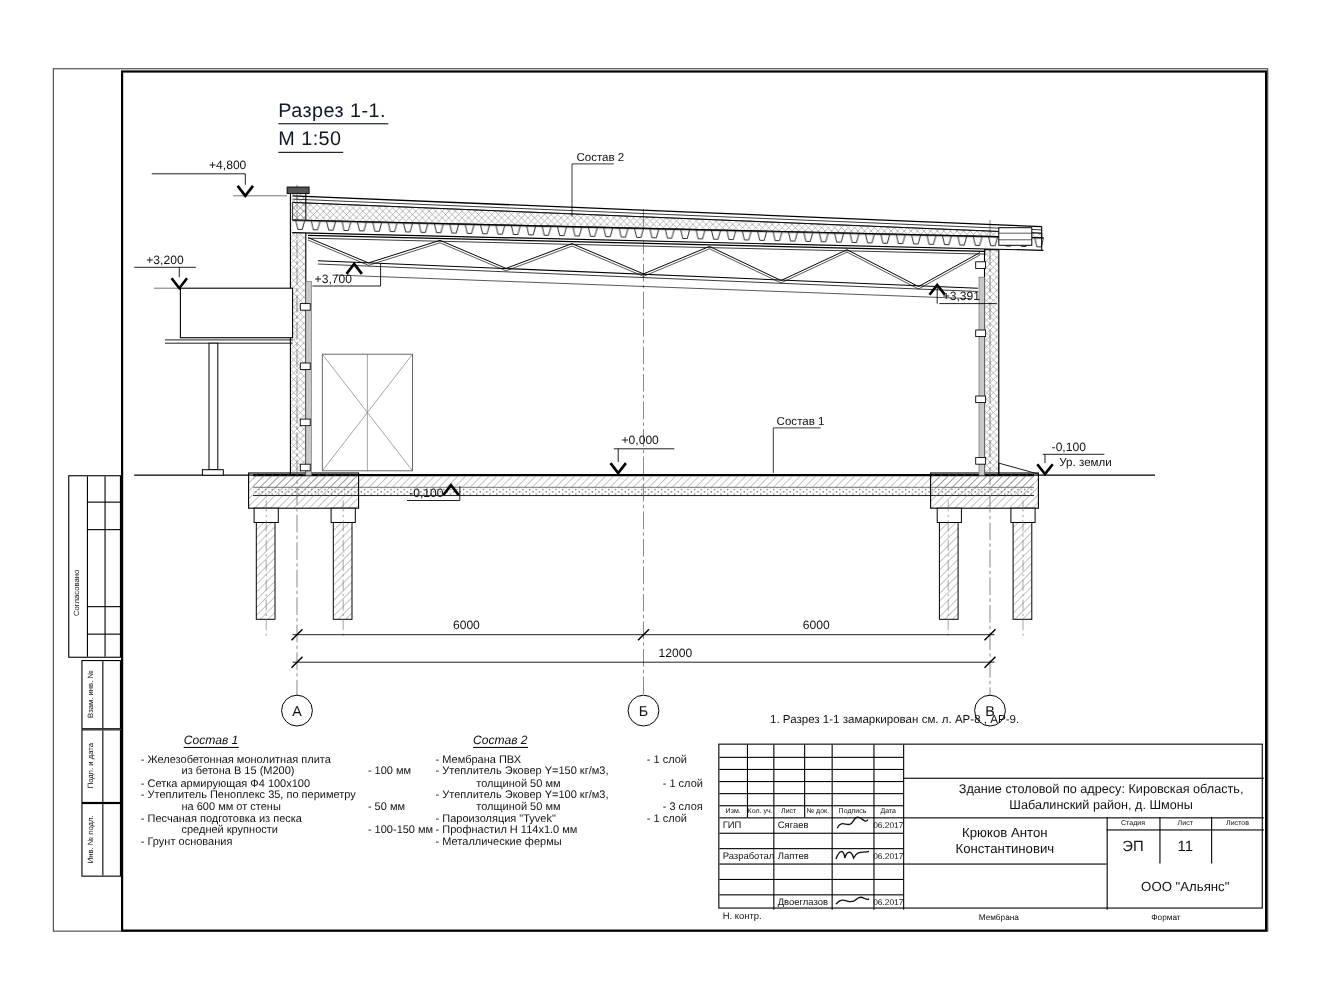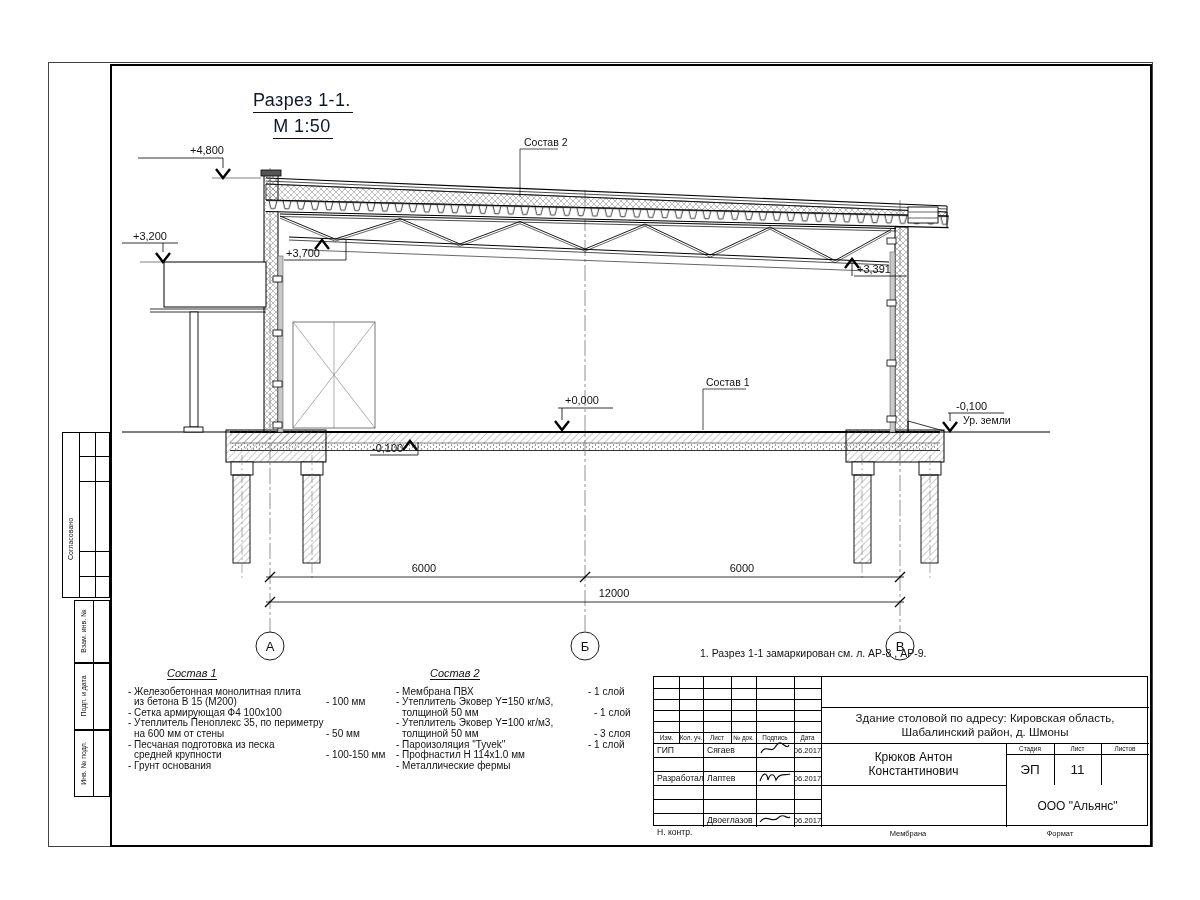--- a/index.html
+++ b/index.html
@@ -9,21 +9,21 @@
   #outer-border{left:48px;top:62px;width:1103px;height:783px;border:1px solid #444;}
   #inner-frame{left:110px;top:64px;width:1038px;height:779px;border:2px solid #000;}
   
   .dwg-title{font-size:18px;letter-spacing:.4px;color:#0f172a;}
   .dwg-title .u{display:inline-block;border-bottom:1.4px solid #111;padding:0 2px 1px 0;}
   
   .sostav{font-size:10px;line-height:10.6px;color:#111;}
   .sostav .st{font-style:italic;font-size:11px;display:inline-block;border-bottom:1px solid #111;margin-bottom:7px;}
   .sostav .row{display:flex;}
   .sostav .t{width:192px;white-space:nowrap;}
-  .sostav .t.cont{padding-left:6px;}
+  .sostav .t.cont{padding-left:6px;margin-left:31px;}
   .sostav .v{width:72px;white-space:nowrap;}
   
   #stamp{left:653px;top:676px;width:495px;height:150px;border:1.8px solid #000;box-sizing:border-box;font-size:9px;}
   #stamp .vl{position:absolute;width:1px;background:#000;}
   #stamp .hl{position:absolute;height:1px;background:#000;}
   #stamp .cell{position:absolute;display:flex;align-items:center;justify-content:center;text-align:center;}
   #stamp .lab{font-size:6.4px;color:#111;}
   #stamp .rolename{justify-content:flex-start;padding-left:3px;font-size:8.6px;}
   #stamp .datec{font-size:7.6px;}
   .below-stamp{font-size:7.5px;text-align:center;width:100px;}
@@ -221,21 +221,21 @@
     <text x="270" y="651" text-anchor="middle" class="axisletter">А</text>
     <text x="585" y="651" text-anchor="middle" class="axisletter">Б</text>
     <text x="900" y="651" text-anchor="middle" class="axisletter">В</text>
   </g>
 
   <text x="700" y="657" class="small">1. Разрез 1-1 замаркирован см. л. АР-8 , АР-9.</text>
 </svg>
 
 <div class="abs dwg-title" style="left:253px;top:90px;">
   <div><span class="u">Разрез 1-1.</span></div>
-  <div style="margin-top:3px;text-align:center;"><span class="u">М 1:50</span></div>
+  <div style="margin-top:3px;"><span class="u">М 1:50</span></div>
 </div>
 
 <div class="abs sostav" style="left:128px;top:668px;width:270px;">
   <div style="margin-left:39px;"><span class="st">Состав 1</span></div>
   <div class="row">
       <span class="t">- Железобетонная  монолитная плита</span>
       <span class="v"></span>
     </div>
   <div class="row">
       <span class="t cont">из бетона В 15 (М200)</span>
@@ -354,21 +354,21 @@
     <svg width="34" height="16">
         <path d="M2,12 C5,3 9,3 10,11 C12,4 16,4 18,11 C22,3 27,7 32,5" stroke="#111" stroke-width="1.2" fill="none"></path>
       </svg>
   </div>
   <div class="cell" style="left:103px;top:134px;width:36px;height:16px;">
     <svg width="34" height="16">
         <path d="M2,11 C9,2 14,13 20,7 S29,9 32,6" stroke="#111" stroke-width="1.2" fill="none"></path>
       </svg>
   </div>
 
-  <div class="cell" style="left:167px;top:30px;width:328px;height:36px;font-size:11.5px;line-height:14px;padding:0 28px;box-sizing:border-box;">Здание столовой по адресу: Кировская область, Шабалинский район, д. Шмоны</div>
+  <div class="cell" style="left:183px;top:30px;width:328px;height:36px;font-size:11.5px;line-height:14px;padding:0 28px;box-sizing:border-box;">Здание столовой по адресу: Кировская область, Шабалинский район, д. Шмоны</div>
   <div class="cell" style="left:167px;top:66px;width:185px;height:42px;font-size:12px;padding:0 16px;box-sizing:border-box;">Крюков Антон Константинович</div>
   <div class="cell lab" style="left:352px;top:66px;width:48px;height:11px;">Стадия</div>
   <div class="cell lab" style="left:400px;top:66px;width:47px;height:11px;">Лист</div>
   <div class="cell lab" style="left:447px;top:66px;width:48px;height:11px;">Листов</div>
   <div class="cell" style="left:352px;top:77px;width:48px;height:31px;font-size:13.5px;">ЭП</div>
   <div class="cell" style="left:400px;top:77px;width:47px;height:31px;font-size:13.5px;">11</div>
   <div class="cell" style="left:447px;top:77px;width:48px;height:31px;font-size:13.5px;"></div>
   <div class="cell" style="left:352px;top:108px;width:143px;height:42px;font-size:12px;">ООО "Альянс"</div>
 </div>
 

